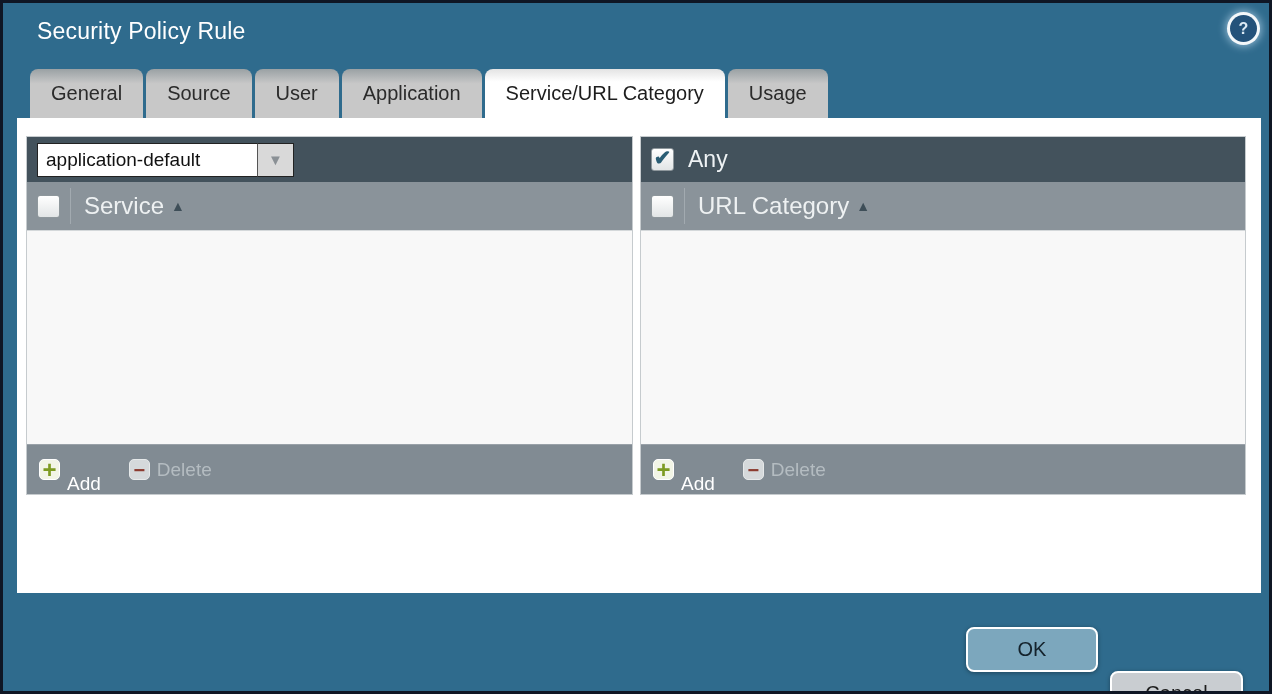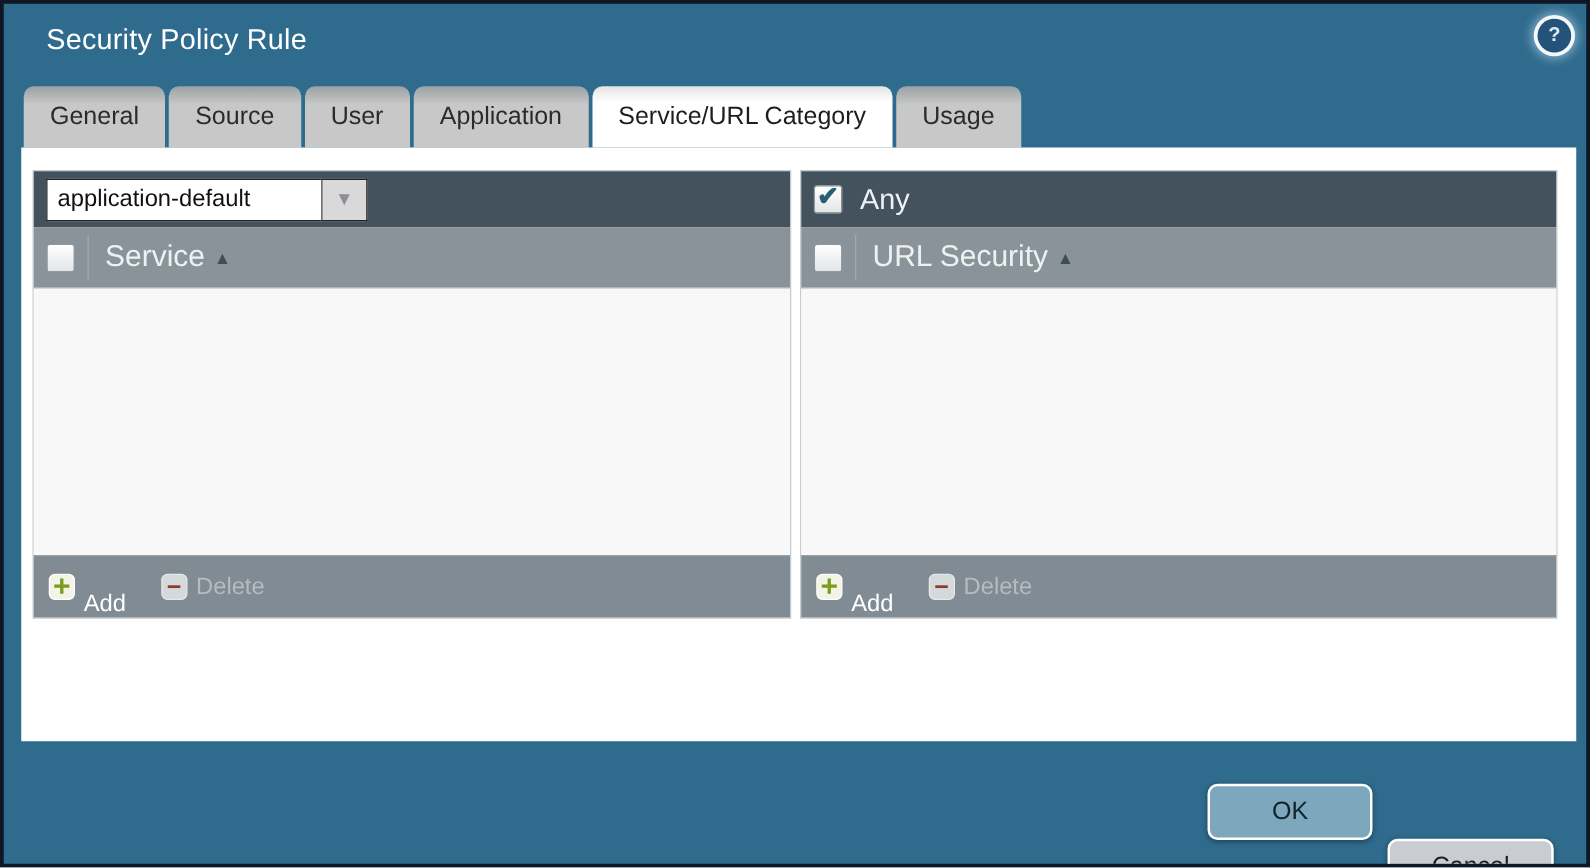--- a/index.html
+++ b/index.html
@@ -25,21 +25,21 @@
     width: 27px; height: 27px; border-radius: 50%;
     background: #24527a;
     box-shadow: 0 0 0 3px rgba(255,255,255,0.92), 0 0 9px 4px rgba(210,235,255,0.65);
     color: #dceaf5; font-size: 16px; font-weight: bold;
     display: flex; align-items: center; justify-content: center;
     cursor: pointer;
   }
 
   
   .tab-row {
-    position: absolute; left: 16px; top: 66px;
+    position: absolute; left: 27px; top: 66px;
     display: flex; gap: 3px; height: 49px; justify-content: flex-end;
   }
   .tab {
     height: 49px; padding: 0 21px;
     background: linear-gradient(180deg, #9aa1a4 0%, #c8c8c8 30%, #c8c8c8 100%);
     border-radius: 8px 8px 0 0;
     display: flex; align-items: center;
     font-size: 20px; color: #2b2b2b;
     white-space: nowrap; cursor: pointer;
   }
@@ -216,21 +216,21 @@
   <div class="panel panel-right">
     <div class="panel-topbar">
       <div class="checkbox">
         <span class="check-glyph">✔</span>
       </div>
       <span class="any-label">Any</span>
     </div>
     <div class="panel-header">
       <div class="checkbox"></div>
       <div class="header-sep"></div>
-      <span class="col-label">URL Security</span>
+      <span class="col-label">URL Category</span>
       <span class="sort-arrow">▲</span>
     </div>
     <div class="panel-body"></div>
     <div class="panel-footer">
       <div class="footer-btn add-btn">
         <span class="btn-icon">+</span>
         <span class="btn-label">Add</span>
       </div>
       <div class="footer-btn delete-btn">
         <span class="btn-icon">−</span>

